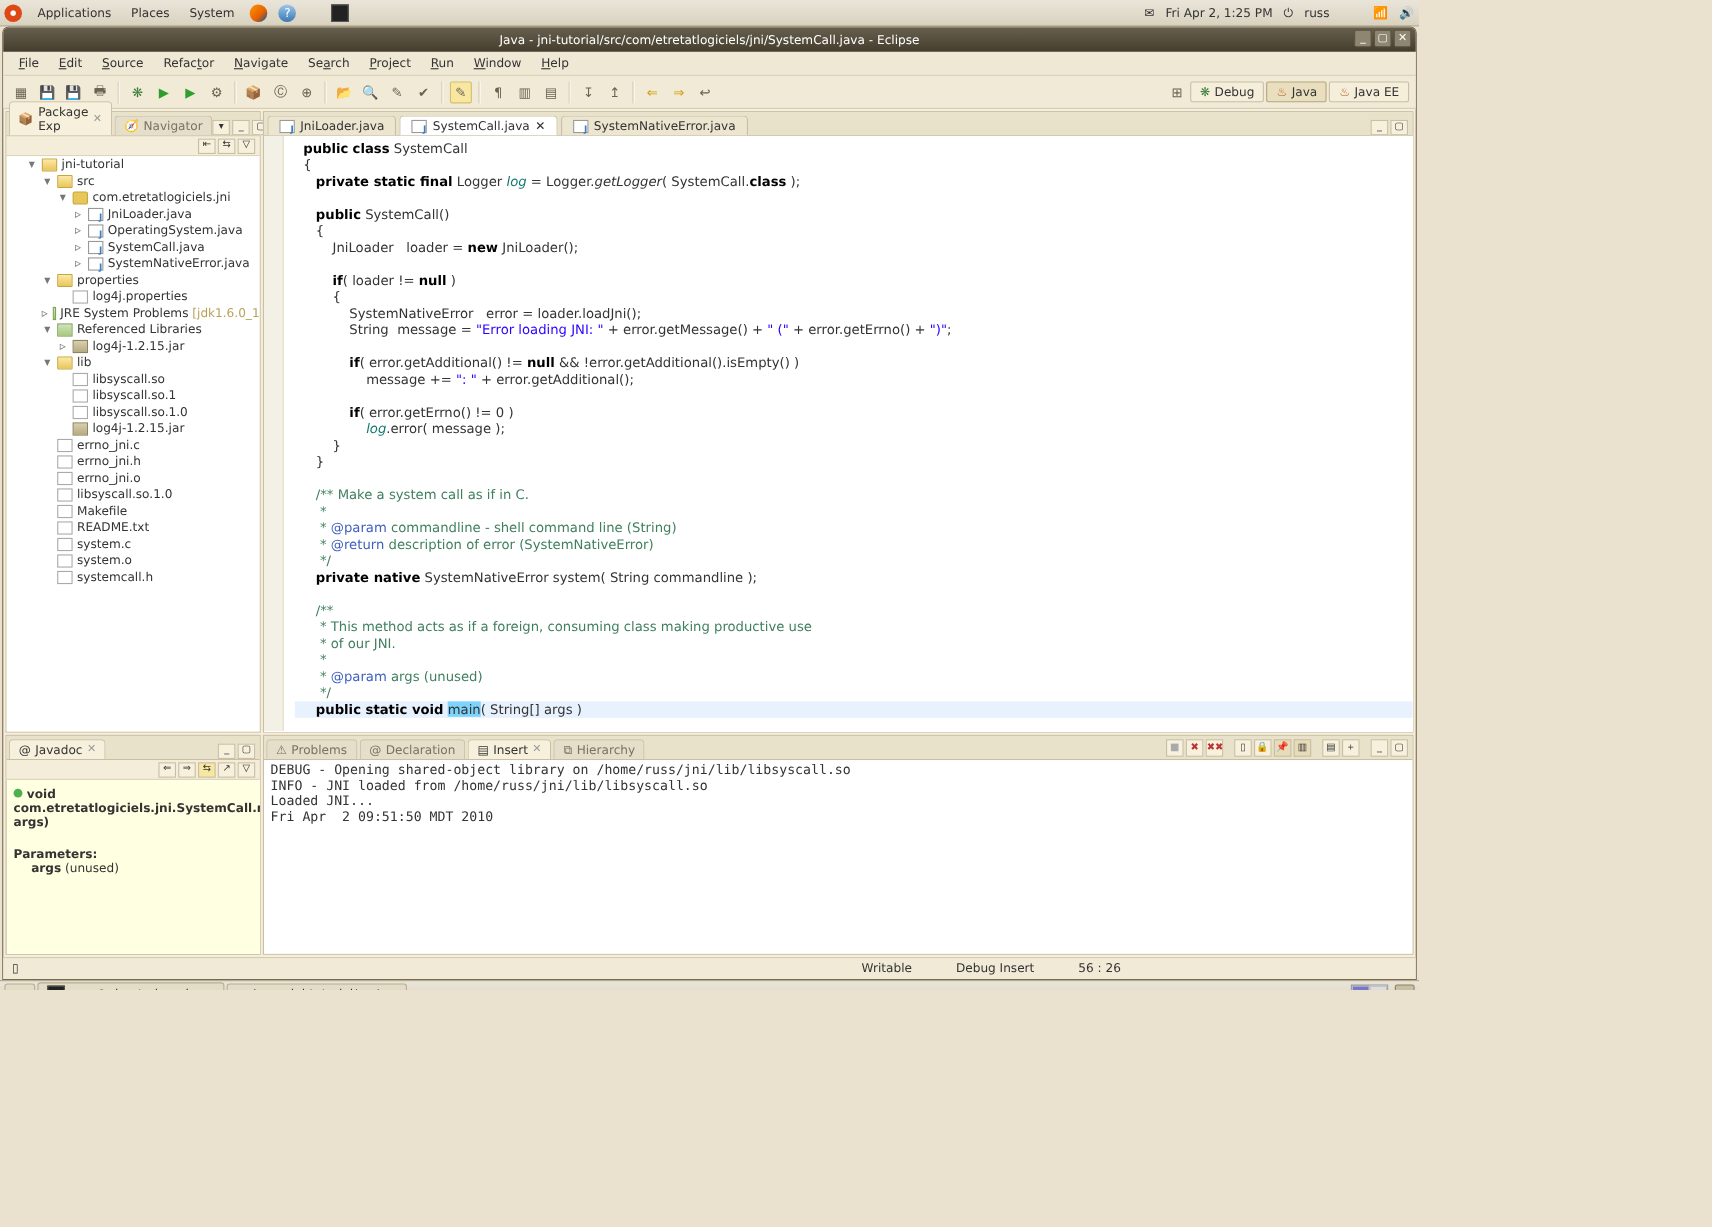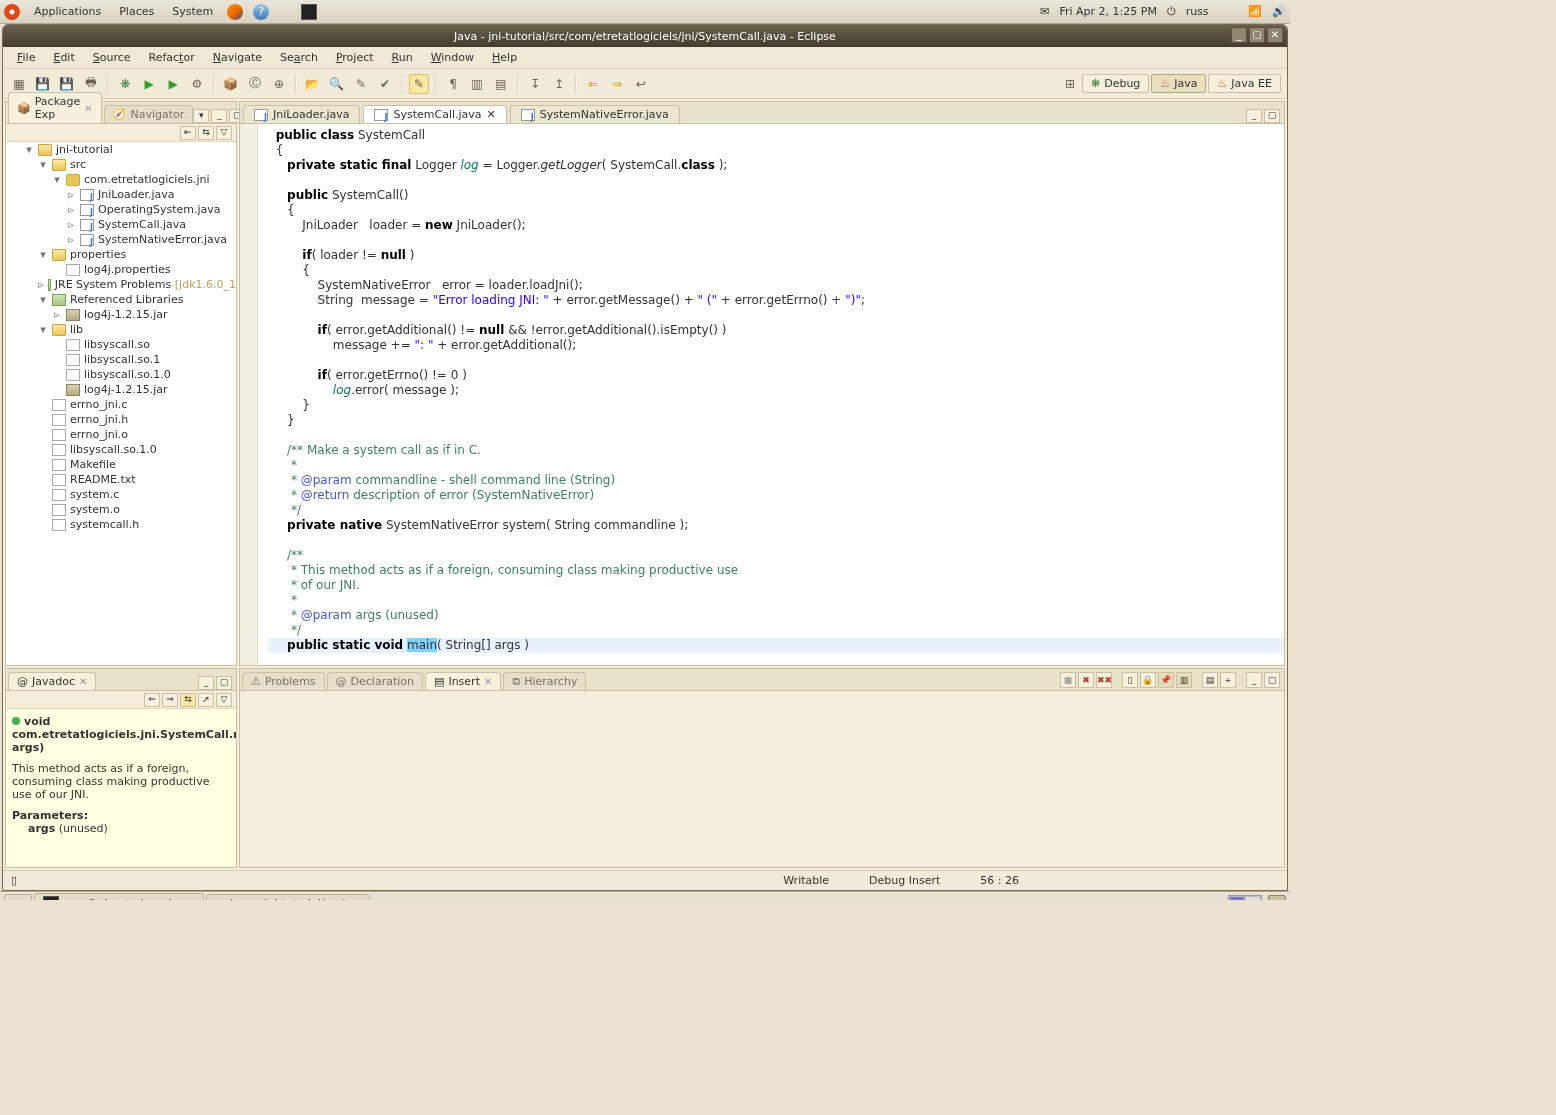--- a/index.html
+++ b/index.html
@@ -438,21 +438,20 @@
         <div class="mini-btn">⇐</div>
         <div class="mini-btn">⇒</div>
         <div class="mini-btn" style="background:#f7e7a1">⇆</div>
         <div class="mini-btn">↗</div>
         <div class="mini-btn">▽</div>
       </div>
       <div class="javadoc-body">
         <div><span class="jgreen"></span><b><span>void</span></b></div>
         <div><b>com.etretatlogiciels.jni.SystemCall.main(String[] args)</b></div>
         <div style="height:8px"></div>
-        <div>This method acts as if a foreign, consuming class making productive use of our JNI.</div>
         <div style="height:8px"></div>
         <div><b>Parameters:</b></div>
         <div style="padding-left:16px"><b>args</b> (unused)</div>
       </div>
     </div>
 
     <div class="view console-area">
       <div class="view-tabs">
         <div class="vtab inactive">⚠ <span>Problems</span></div>
         <div class="vtab inactive">@ <span>Declaration</span></div>
@@ -468,20 +467,24 @@
           <div class="cbtn" style="background:#e6dcba">📌</div>
           <div class="cbtn" style="background:#e6dcba">▥</div>
           <div style="width:6px"></div>
           <div class="cbtn">▤</div>
           <div class="cbtn">＋</div>
           <div style="width:6px"></div>
           <div class="cbtn">_</div>
           <div class="cbtn">▢</div>
         </div>
       </div>
+      <div class="console-body">DEBUG - Opening shared-object library on /home/russ/jni/lib/libsyscall.so
+INFO - JNI loaded from /home/russ/jni/lib/libsyscall.so
+Loaded JNI...
+Fri Apr  2 09:51:50 MDT 2010</div>
     </div>
 
   </div>
 
   <div class="eclipse-status">
     <span>▯</span>
     <span class="spacer"></span>
     <span>Writable</span>
     <span>Debug Insert</span>
     <span>56 : 26</span>

